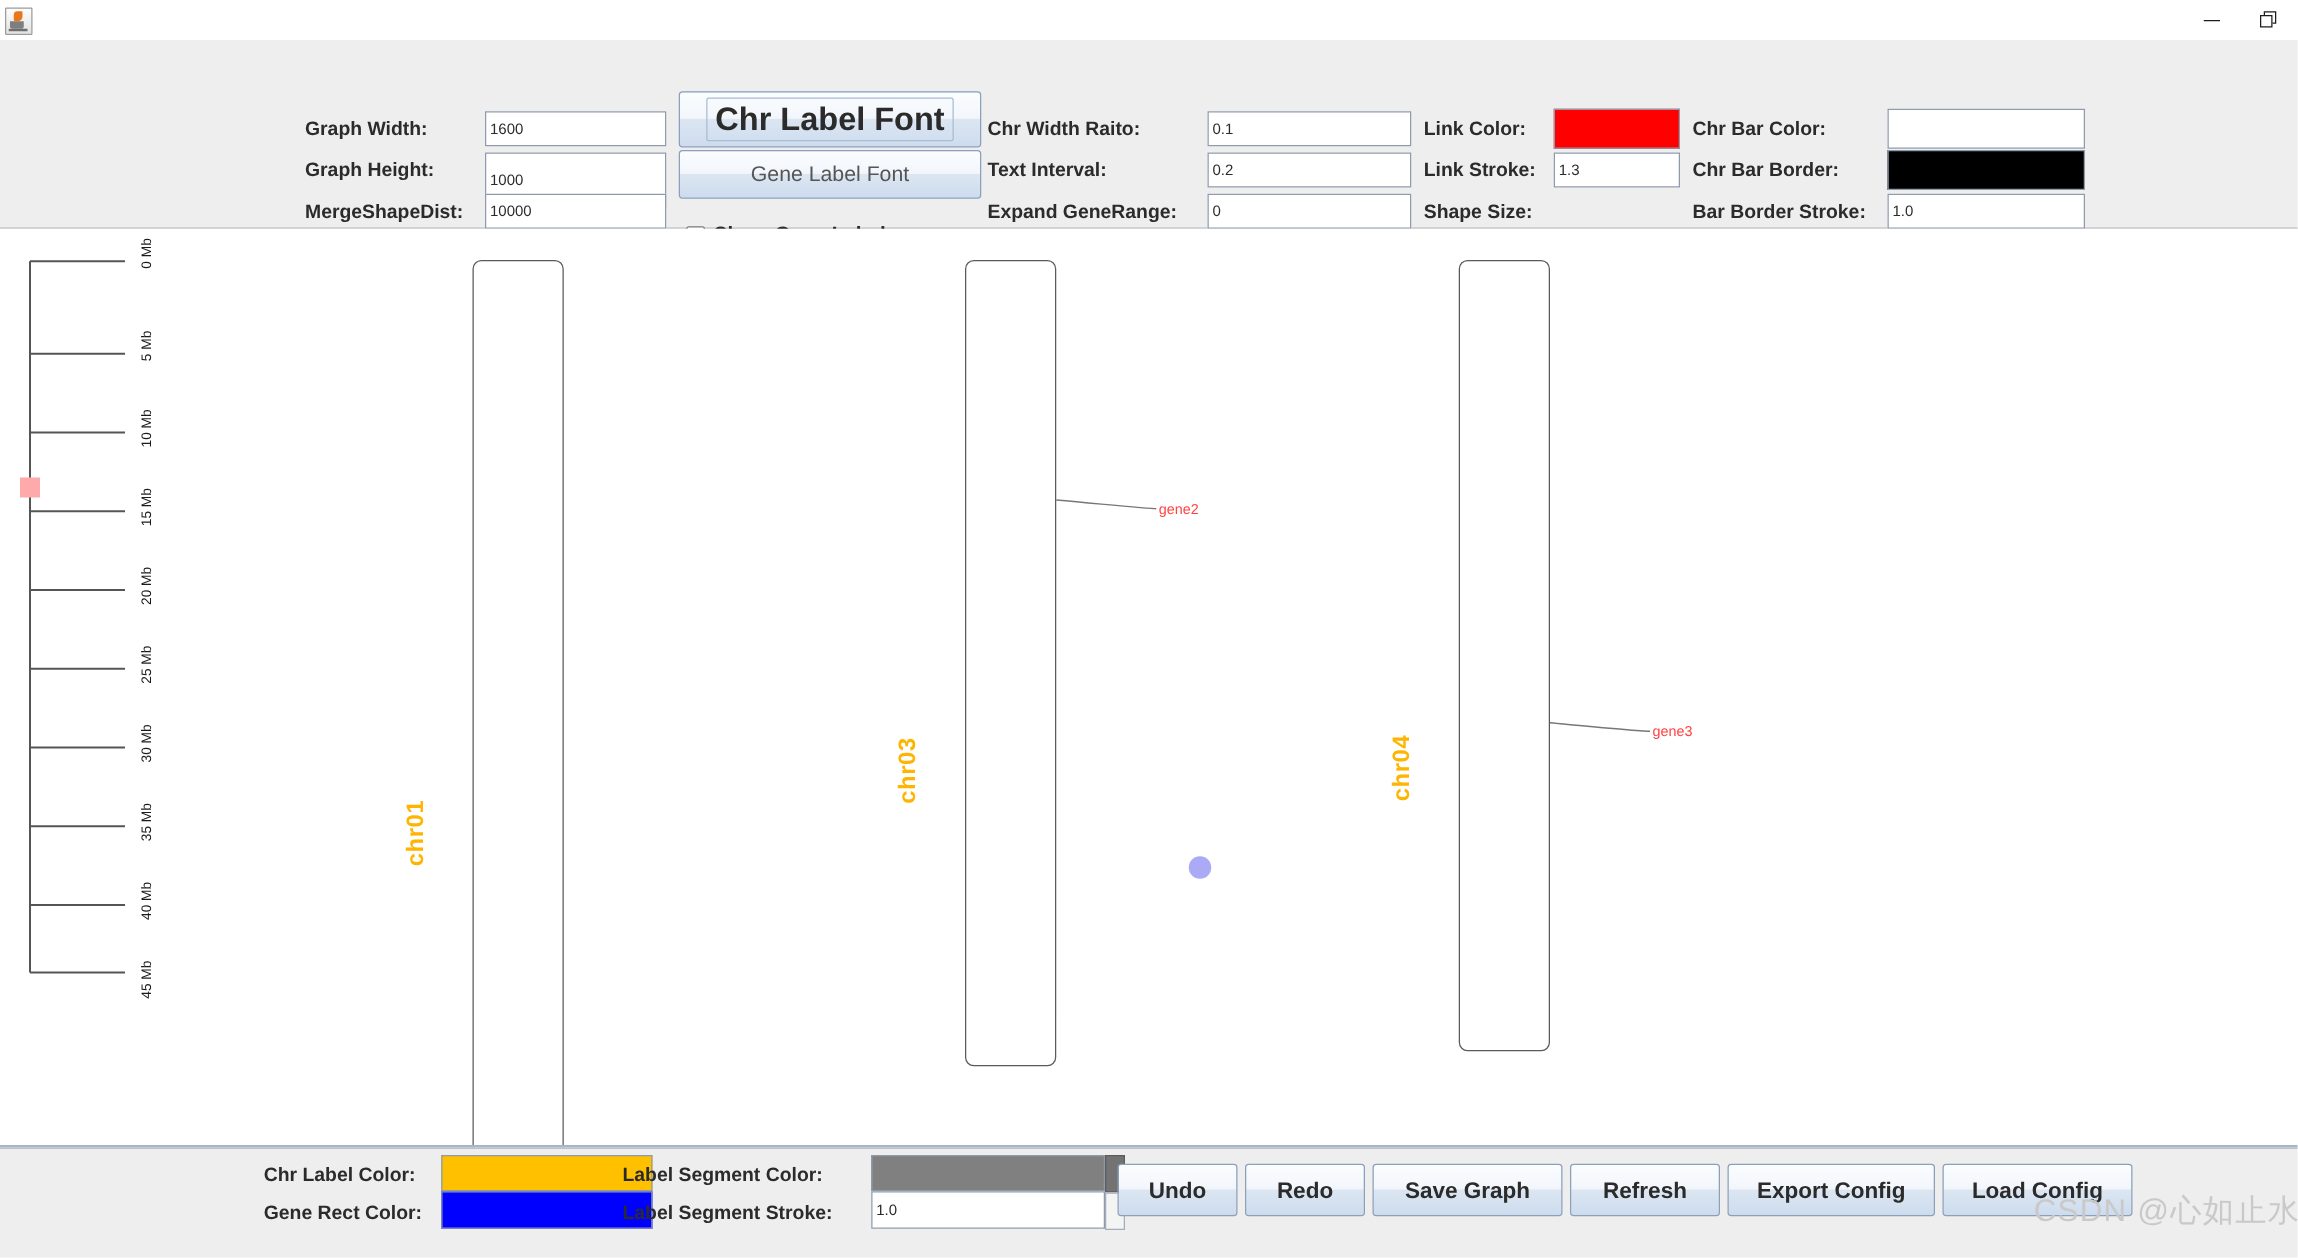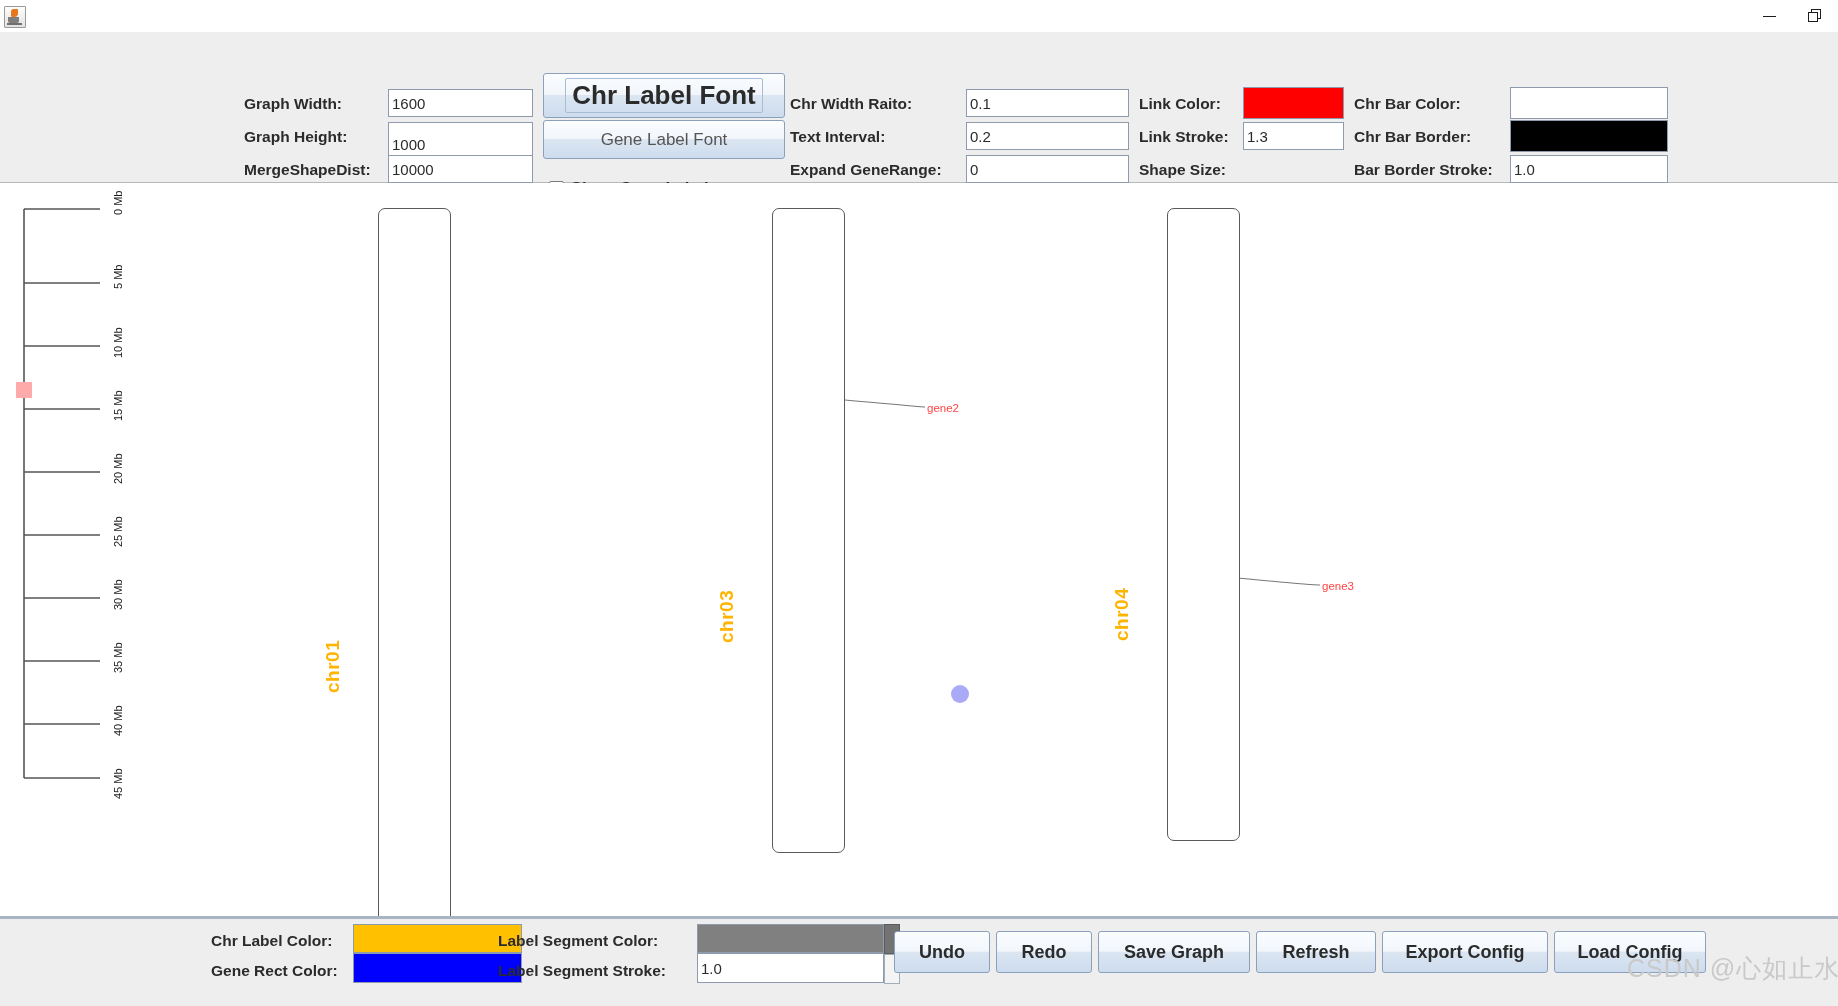--- a/index.html
+++ b/index.html
@@ -64,21 +64,21 @@
   }
 
   .field-label {
     font-size: 15.5px; font-weight: bold; color: #2b2b2b;
     white-space: nowrap; line-height: 1; text-align: center;
   }
   .text-field {
     background: #ffffff;
     border: 1px solid #8e9bad;
     box-sizing: border-box;
-    font-size: 15px; color: #2b2b2b;
+    font-size: 12px; color: #2b2b2b;
     padding: 0 3px;
     display: flex; align-items: center;
     font-family: "Liberation Sans", sans-serif;
   }
   .color-swatch {
     border: 1px solid #8e9bad;
     box-sizing: border-box;
   }
 
   .panel-abs { position: absolute; }

